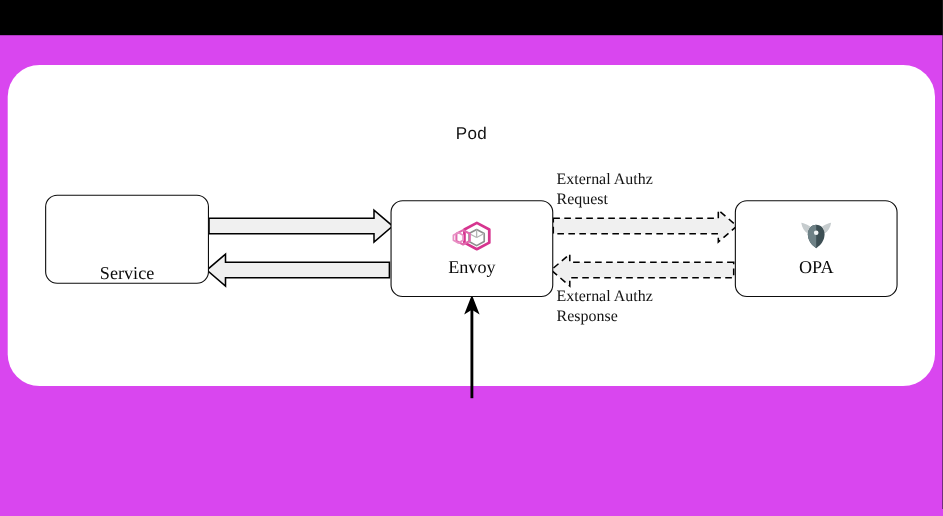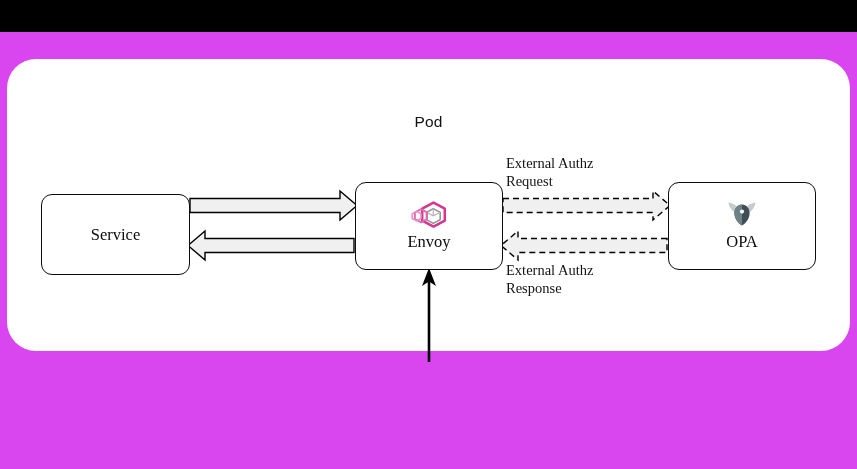--- a/index.html
+++ b/index.html
@@ -55,23 +55,24 @@
     justify-content: center;
   }
   .node-label {
     font-family: "Liberation Serif", serif;
     font-size: 16.5px;
     color: #0b0b0b;
     line-height: 1.05;
   }
   #node-service {
     left: 41px;
-    top: 162px;
+    top: 145px;
     width: 149px;
     height: 81px;
+    justify-content: flex-end;
   }
   #node-envoy {
     left: 355px;
     top: 150px;
     width: 148px;
     height: 88px;
   }
   #node-opa {
     left: 668px;
     top: 150px;

